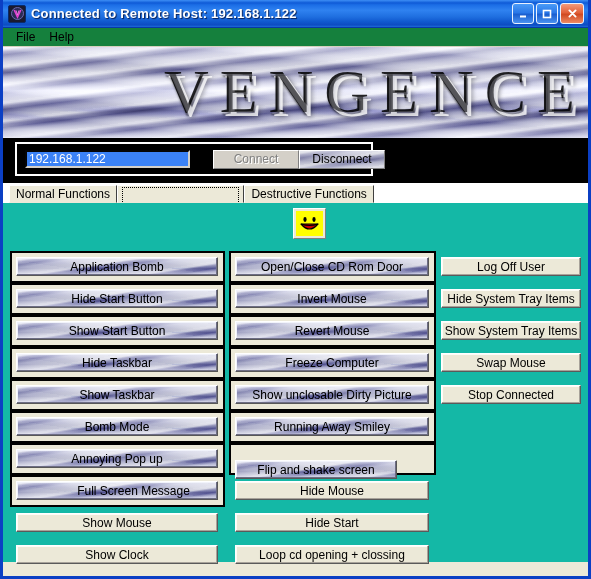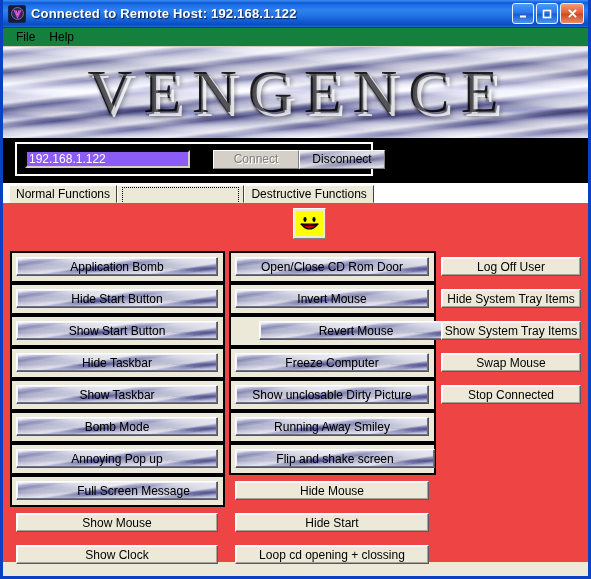--- a/index.html
+++ b/index.html
@@ -91,21 +91,21 @@
       repeating-linear-gradient(6deg,
         rgba(40,38,70,.35) 0px, rgba(40,38,70,.35) 3px,
         rgba(200,200,220,.3) 7px, rgba(255,255,255,.28) 11px,
         rgba(90,88,120,.3) 16px, rgba(40,38,70,.35) 21px),
       linear-gradient(to bottom, #c9cad8 0%, #8e8fa6 25%, #d8d9e6 48%, #6f7090 70%, #b9bacd 100%);
     background-blend-mode:overlay, soft-light, normal;
     filter:contrast(1.15) saturate(.9);
   }
   #banner-title{
     position:absolute;left:0;right:0;top:50%;transform:translateY(-50%);
-    text-align:center;
+    text-align:right;
     font-family:"Liberation Serif", serif;
     font-size:62px;letter-spacing:11px;font-weight:normal;
     color:rgba(205,205,220,0.30);
     text-shadow:
       -2px -2px 0 rgba(0,0,0,.85),
       2px 2px 0 rgba(255,255,255,.8),
       -1px 1px 2px rgba(0,0,0,.5),
       3px 3px 5px rgba(0,0,0,.45);
     line-height:1;
     white-space:nowrap;
@@ -116,21 +116,21 @@
   #connect-zone{
     position:relative;height:45px;width:100%;background:#000;
   }
   #connect-frame{
     position:absolute;left:12px;top:4px;width:358px;height:34px;
     box-sizing:border-box;border:2px solid #ffffff;background:#000;
   }
   #ip-input{
     position:absolute;left:8px;top:6px;width:165px;height:18px;
     box-sizing:border-box;
-    background:#8b5cf6;color:#fff;border:2px inset #9a9a9a;
+    background:#3b82f6;color:#fff;border:2px inset #9a9a9a;
     border-top-color:#5a5a5a;border-left-color:#5a5a5a;
     border-right-color:#d4d0c8;border-bottom-color:#d4d0c8;
     font-family:"Liberation Sans", sans-serif;font-size:12px;
     padding:0 2px;outline:none;line-height:14px;
   }
   .cbtn{
     position:absolute;top:6px;height:19px;box-sizing:border-box;
     font-family:"Liberation Sans", sans-serif;font-size:12px;
     border:1px solid;
     border-color:#ffffff #808080 #808080 #ffffff;
@@ -166,21 +166,21 @@
     line-height:15px;white-space:nowrap;
   }
   .tab.active{height:18px;}
   .tab.active .focusring{
     display:inline-block;border:1px dotted #000;padding:13px 2px;margin:0 -2px;
   }
   .tab .focusring{display:inline-block;padding:0px 2px;margin:0 -2px;}
 
   
   #panel{
-    position:relative;width:100%;height:359px;background:#ef4444;
+    position:relative;width:100%;height:359px;background:#14b8a6;
     box-sizing:border-box;
   }
 
   
   #smiley-box{
     position:absolute;left:290px;top:5px;width:33px;height:31px;
     background:#ece9d8;
     border:1px solid;border-color:#ffffff #808080 #808080 #ffffff;
     box-sizing:border-box;display:flex;align-items:center;justify-content:center;
   }
@@ -319,29 +319,29 @@
         <button class="btn chrome" style="left: 13px; top: 278px; width: 202px; height: 19px; padding-left: 33px;">Full Screen Message</button>
         <button class="btn plain" style="left: 13px; top: 310px; width: 202px; height: 19px;">Show Mouse</button>
         <button class="btn plain" style="left: 13px; top: 342px; width: 202px; height: 19px;">Show Clock</button>
       </div>
     <div id="col-mid">
         <div class="frame" style="left: 226px; top: 48px; width: 207px; height: 32px;"></div>
         <button class="btn chrome" style="left: 232px; top: 54px; width: 194px; height: 19px;">Open/Close CD Rom Door</button>
         <div class="frame" style="left: 226px; top: 80px; width: 207px; height: 32px;"></div>
         <button class="btn chrome" style="left: 232px; top: 86px; width: 194px; height: 19px;">Invert Mouse</button>
         <div class="frame" style="left: 226px; top: 112px; width: 207px; height: 32px;"></div>
-        <button class="btn chrome" style="left: 232px; top: 118px; width: 194px; height: 19px; margin-left: 24px;">Revert Mouse</button>
+        <button class="btn chrome" style="left: 232px; top: 118px; width: 194px; height: 19px;">Revert Mouse</button>
         <div class="frame" style="left: 226px; top: 144px; width: 207px; height: 32px;"></div>
         <button class="btn chrome" style="left: 232px; top: 150px; width: 194px; height: 19px;">Freeze Computer</button>
         <div class="frame" style="left: 226px; top: 176px; width: 207px; height: 32px;"></div>
         <button class="btn chrome" style="left: 232px; top: 182px; width: 194px; height: 19px;">Show unclosable Dirty Picture</button>
         <div class="frame" style="left: 226px; top: 208px; width: 207px; height: 32px;"></div>
         <button class="btn chrome" style="left: 232px; top: 214px; width: 194px; height: 19px;">Running Away Smiley</button>
         <div class="frame" style="left: 226px; top: 240px; width: 207px; height: 32px;"></div>
-        <button class="btn chrome" style="left: 232px; top: 246px; width: 200px; height: 19px;">Flip and shake screen</button>
+        <button class="btn chrome" style="left: 232px; top: 257px; width: 162px; height: 19px;">Flip and shake screen</button>
         <button class="btn plain" style="left: 232px; top: 278px; width: 194px; height: 19px;">Hide Mouse</button>
         <button class="btn plain" style="left: 232px; top: 310px; width: 194px; height: 19px;">Hide Start</button>
         <button class="btn plain" style="left: 232px; top: 342px; width: 194px; height: 19px;">Loop cd opening + clossing</button>
       </div>
     <div id="col-right">
         <button class="btn plain" style="left: 438px; top: 54px; width: 140px; height: 19px;">Log Off User</button>
         <button class="btn plain" style="left: 438px; top: 86px; width: 140px; height: 19px;">Hide System Tray Items</button>
         <button class="btn plain" style="left: 438px; top: 118px; width: 140px; height: 19px;">Show System Tray Items</button>
         <button class="btn plain" style="left: 438px; top: 150px; width: 140px; height: 19px;">Swap Mouse</button>
         <button class="btn plain" style="left: 438px; top: 182px; width: 140px; height: 19px;">Stop Connected</button>

